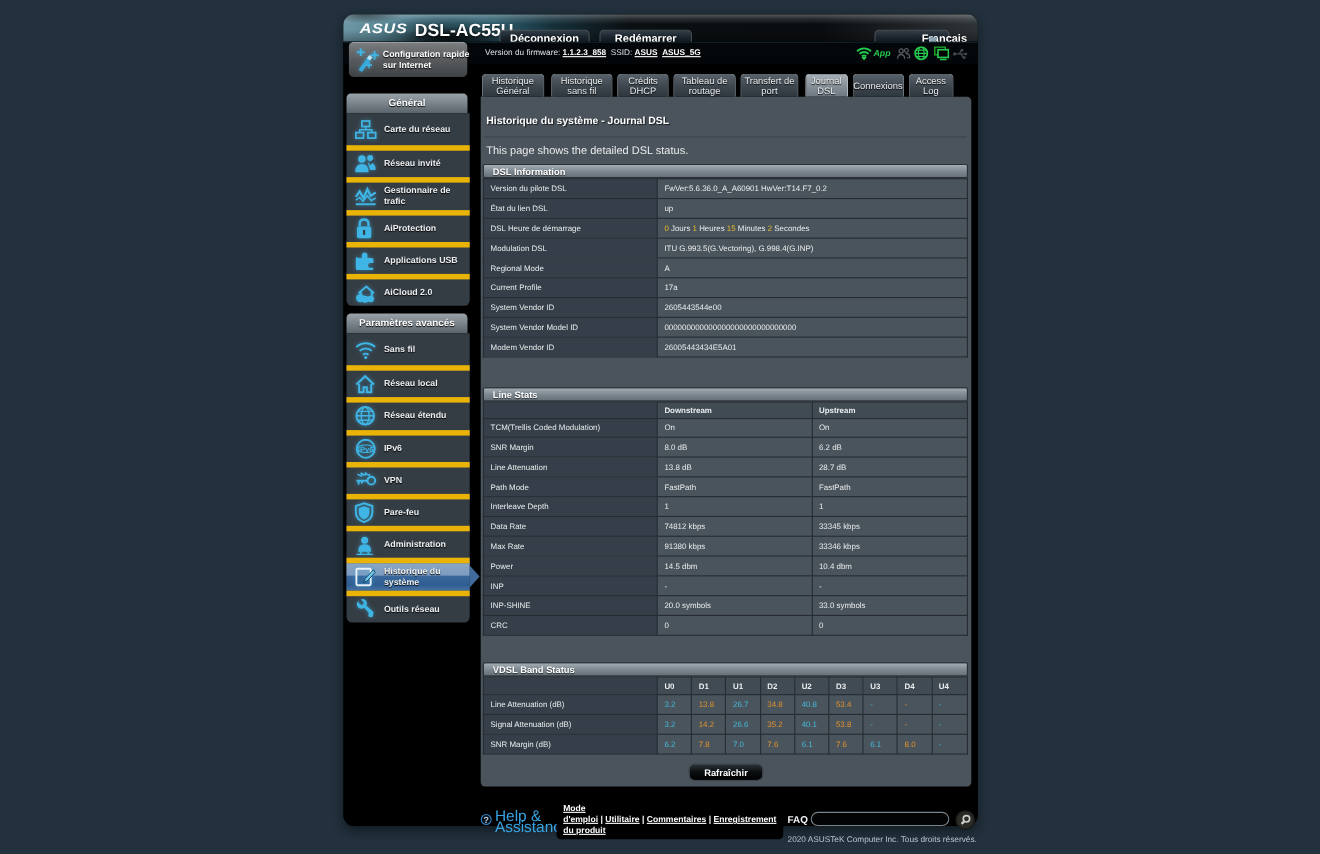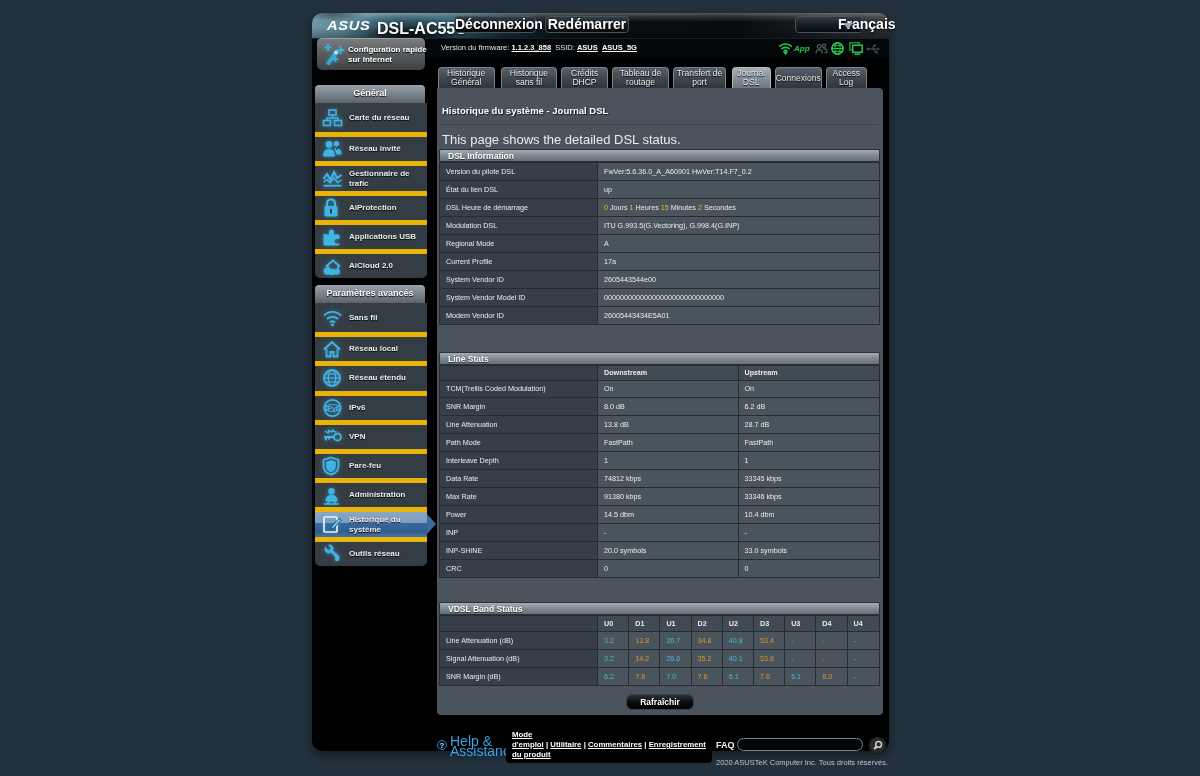--- a/index.html
+++ b/index.html
@@ -8,41 +8,41 @@
 .hdr{left:312px;top:13px;width:577px;height:25px;border-radius:10px 10px 0 0;
  background:
  radial-gradient(70px 16px at 100px 22px, rgba(4,8,10,.8), rgba(4,8,10,0) 70%),
  radial-gradient(50px 12px at 20px 0px, rgba(4,8,10,.55), rgba(4,8,10,0) 70%),
  linear-gradient(180deg, rgba(235,240,242,.34) 0px, rgba(235,240,242,.14) 4px, rgba(235,240,242,0) 9px),
  linear-gradient(180deg, rgba(0,0,0,0) 55%, rgba(0,0,0,.30) 100%),
  linear-gradient(90deg,#6e98a6 0%,#447484 12%,#2e5d6d 24%,#16303a 33%,#0a0f12 45%,#0a0d0f 75%,#2e3337 100%);}
 .hdr .shade{position:absolute;left:30px;top:0;width:120px;height:25px;background:radial-gradient(ellipse at 50% 80%,rgba(0,0,0,.55),rgba(0,0,0,0) 70%)}
 .logo{left:327px;top:19px;font-weight:bold;font-style:italic;font-size:12.5px;color:#fff;letter-spacing:.5px;transform:scaleX(1.18);transform-origin:left}
 .model{left:377px;top:20px;font-weight:bold;font-size:16px;color:#fff;text-shadow:0 1px 2px rgba(0,0,0,.8)}
-.hbtn{top:16px;height:17px;border-radius:4px;border:1px solid #4a5257;background:linear-gradient(180deg,#323d47 0%,#18212a 45%,#070b0f 100%);color:#fff;font-size:14px;font-weight:bold;text-align:center;line-height:15px;text-shadow:0 1px 2px #000;box-sizing:border-box}
+.hbtn{top:27px;height:17px;border-radius:4px;border:1px solid #4a5257;background:linear-gradient(180deg,#323d47 0%,#18212a 45%,#070b0f 100%);color:#fff;font-size:10px;font-weight:bold;text-align:center;line-height:15px;text-shadow:0 1px 2px #000;box-sizing:border-box}
 .tri{position:absolute;right:9px;top:6px;width:0;height:0;border-left:5px solid transparent;border-right:5px solid transparent;border-top:6px solid #8fa6b4}
 .fwbar{left:312px;top:38px;width:577px;height:20px;background:#04070a;border-top:1px solid #10222b;box-sizing:border-box}
 .fwtxt{left:441px;top:43px;font-size:7.5px;color:#dfe3e6}
 .fwtxt b{color:#fff;text-decoration:underline}
 .cfg{left:317px;top:38px;width:108px;height:32px;border-radius:5px;background:linear-gradient(180deg,#7a7c7e 0%,#585b5d 50%,#3f4244 100%);border-top:1px solid #9a9ea0;box-sizing:border-box}
 .cfg .t{position:absolute;left:31px;top:6px;font-size:8px;font-weight:bold;color:#fff;line-height:10px;white-space:nowrap;text-shadow:0 1px 1px #000}
 .shead{width:110px;height:18px;border-radius:4px 4px 0 0;background:linear-gradient(180deg,#9aa3a9 0%,#5a646b 100%);text-align:center;color:#fff;font-size:9px;font-weight:bold;line-height:17px;text-shadow:0 1px 1px #000}
 .sgroup{width:112px;background:#353d44;border-radius:0 0 5px 5px}
 .sitem{position:relative;height:29.2px;border-top:5px solid #eab308;box-sizing:border-box}
 .sitem:first-child{border-top:none}
 .sitem .ic{position:absolute;left:7px;top:50%;transform:translateY(-50%)}
 .sitem .tx{position:absolute;left:34px;top:50%;transform:translateY(-50%);font-size:8px;font-weight:bold;color:#eceff1;line-height:9.5px;white-space:nowrap;text-shadow:0 1px 1px #000}
 .sel{background:linear-gradient(180deg,#8aa5c4 0%,#7e9cc0 44%,#3a689d 46%,#2e5d92 78%,#49719f 100%)}
 .sel .arrow{position:absolute;right:-9px;top:50%;margin-top:-10px;width:0;height:0;border-top:10px solid transparent;border-bottom:10px solid transparent;border-left:9px solid #40699c}
 .tab{top:67px;height:21px;border-radius:4px 4px 0 0;border:1px solid #79828a;border-bottom:none;background:linear-gradient(180deg,#57616a 0%,#3d454d 55%,#2f373e 100%);color:#e8ecee;font-size:8.5px;line-height:9px;display:flex;align-items:center;justify-content:center;text-align:center;box-sizing:border-box;text-shadow:0 1px 1px #000}
 .tab.on{background:linear-gradient(180deg,#a6aeb4 0%,#848e97 55%,#6e7882 100%);border-color:#b0b7bc}
 .cbox{left:437px;top:88px;width:446px;height:627px;background:#4b545c;border-radius:0 4px 4px 4px}
 .title{left:442px;top:105px;font-size:9.5px;font-weight:bold;color:#fff;text-shadow:1px 1px 1px rgba(0,0,0,.7)}
 .hline{left:440px;top:124px;width:439px;height:1px;background:#3c454d}
-.desc{left:442px;top:132px;font-size:13px;color:#eaeced}
+.desc{left:442px;top:132px;font-size:10px;color:#eaeced}
 .thead{left:439px;width:441px;height:13px;background:linear-gradient(180deg,#a3adb3 0%,#7f8992 50%,#657078 100%);border:1px solid #2a3036;box-sizing:border-box;color:#fff;font-weight:bold;font-size:8.5px;line-height:12px;padding-left:8px;text-shadow:0 1px 1px rgba(0,0,0,.65);border-radius:2px}
 table.t{position:absolute;left:439px;width:441px;border-collapse:collapse;table-layout:fixed;font-size:7.2px;color:#e9edef}
 table.t td{border:1px solid #262c32;padding:0 0 0 6px;overflow:hidden;white-space:nowrap}
 td.lab{background:#363f49;padding-left:7px}
 td.val{background:#4a545c}
 td.ch{background:#414b54;font-weight:bold;padding:0}
 .o{color:#ecbb2d}
 .bl{color:#46b8d9}
 .orn{color:#e2932c}
 .rbtn{left:626px;top:694px;width:68px;height:16px;border-radius:6px;background:linear-gradient(180deg,#2a3237 0%,#0b0e10 50%,#000 100%);border:1px solid #3a4349;box-sizing:border-box;color:#fff;font-weight:bold;font-size:8.5px;text-align:center;line-height:14px;text-shadow:0 1px 1px #000}

